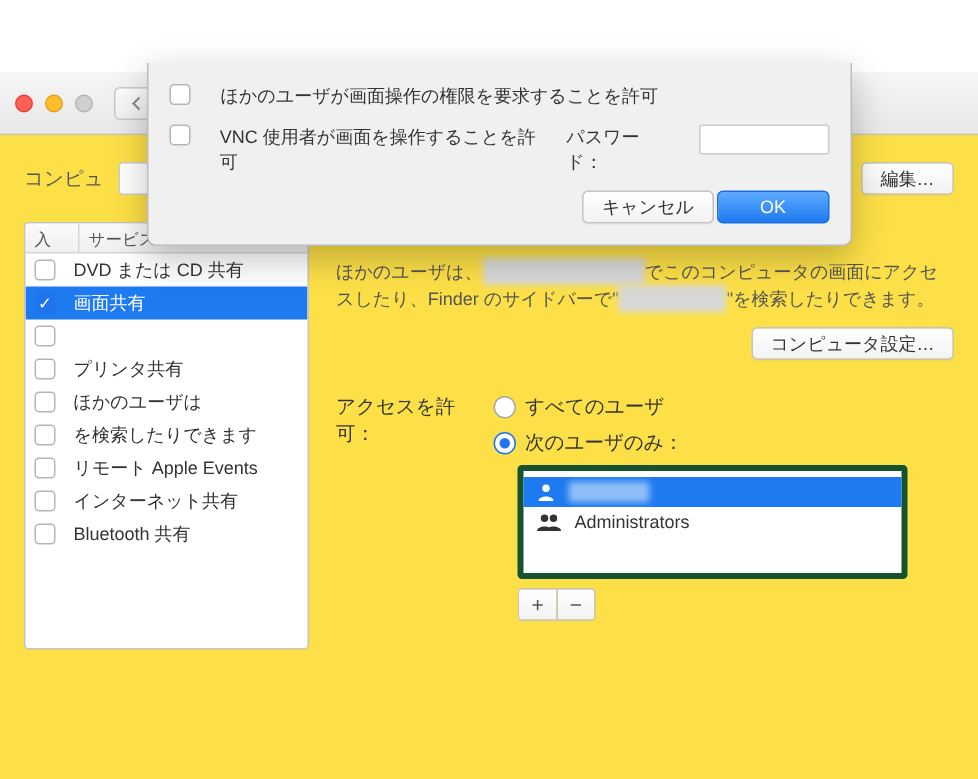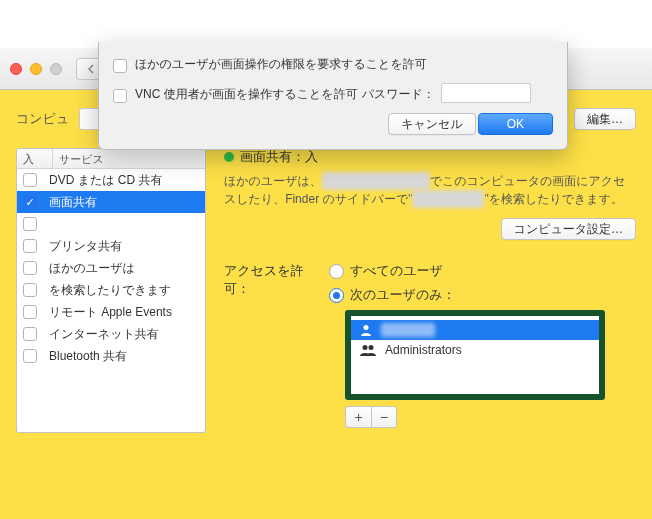--- a/index.html
+++ b/index.html
@@ -45,32 +45,32 @@
 .desc { font-size: 12px; color: #555; line-height: 1.5; margin-bottom: 10px; }
 .blur { display: inline-block; background: #d8d8d8; color: transparent; border-radius: 2px; filter: blur(2px); user-select: none; }
 .settings-row { display: flex; justify-content: flex-end; margin-bottom: 22px; }
 .access-row { display: flex; margin-bottom: 20px; }
 .access-label { width: 105px; color: #333; }
 .radio-group { flex: 1; }
 .radio-line { display: flex; align-items: center; gap: 6px; margin-bottom: 6px; font-size: 13px; }
 .radio { width: 15px; height: 15px; border-radius: 50%; border: 1px solid #a7a7a7; background: #fff; display: flex; align-items: center; justify-content: center; }
 .radio.on { border-color: #2075ef; }
 .radio.on::after { content: ''; width: 7px; height: 7px; border-radius: 50%; background: #2075ef; }
-.userlist { background: #fff; border: 6px solid #14532d; border-radius: 3px; width: 260px; height: 90px; margin-left: 16px; padding: 4px 0; }
+.userlist { background: #fff; border: 4px solid #14532d; border-radius: 3px; width: 260px; height: 76px; margin-left: 16px; padding: 4px 0; }
 .user-row { display: flex; align-items: center; height: 20px; padding: 0 8px; gap: 8px; font-size: 12px; }
 .user-row.sel { background: #1e7af0; color: #fff; }
 .pm-row { display: flex; margin-top: 6px; margin-left: 16px; }
 .pm { width: 26px; height: 22px; background: linear-gradient(#fff,#f2f2f2); border: 1px solid #c3c3c3; display: flex; align-items: center; justify-content: center; font-size: 14px; color: #555; }
 .pm:first-child { border-radius: 3px 0 0 3px; border-right: none; }
 .pm:last-child { border-radius: 0 3px 3px 0; }
 
 .help { position: absolute; bottom: 12px; right: 16px; width: 22px; height: 22px; border-radius: 50%; border: 1.5px solid #b0b0b0; color: #8a6fb0; display: flex; align-items: center; justify-content: center; font-size: 14px; background: #f9f9f9; }
 
 .modal { position: absolute; top: 42px; left: 98px; width: 470px; background: #f0f0f0; border: 1px solid #bcbcbc; border-top: none; border-radius: 0 0 6px 6px; box-shadow: 0 8px 24px rgba(0,0,0,0.25); padding: 14px 14px 14px 14px; z-index: 100; }
-.modal-row { display: flex; align-items: flex-end; margin-bottom: 10px; font-size: 12px; }
+.modal-row { display: flex; align-items: flex-start; margin-bottom: 10px; font-size: 12px; gap: 12px; }
 .modal-row .chk { margin-right: 8px; }
 .modal-pass-label { margin-left: 4px; margin-right: 6px; }
 .modal-pass { width: 90px; height: 20px; background: #fff; border: 1px solid #ccc; border-radius: 2px; }
 .modal-buttons { display: flex; justify-content: flex-end; gap: 2px; margin-top: 8px; }
 .btn-default { background: linear-gradient(#5eaaff,#1f7af0); color: #fff; border: 1px solid #1a6fe0; border-radius: 4px; height: 22px; padding: 0 28px; font-size: 12px; }
 
 svg { display: block; }
 </style>
 </head>
 <body>

